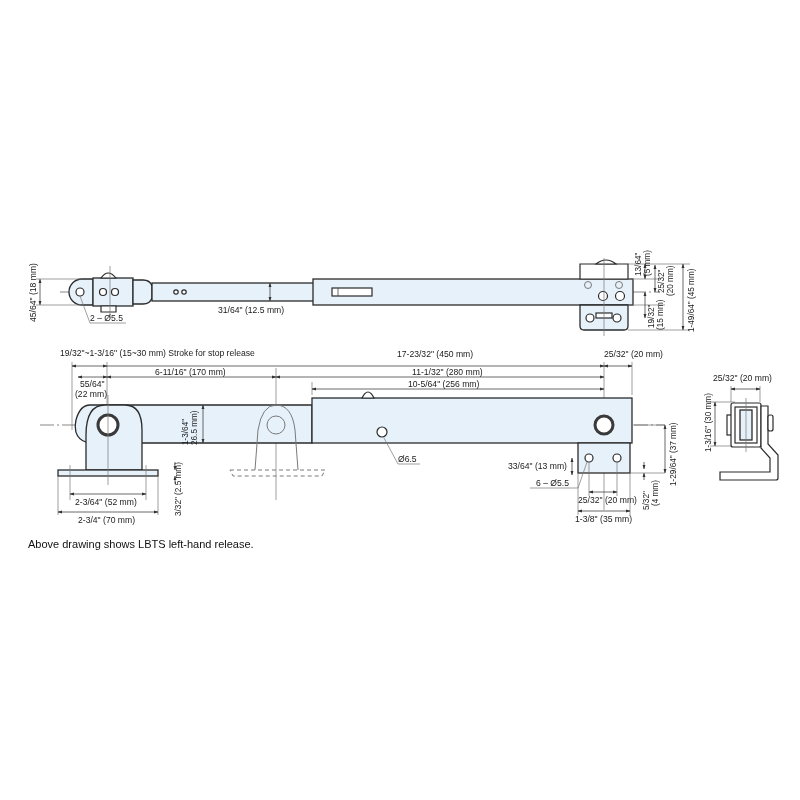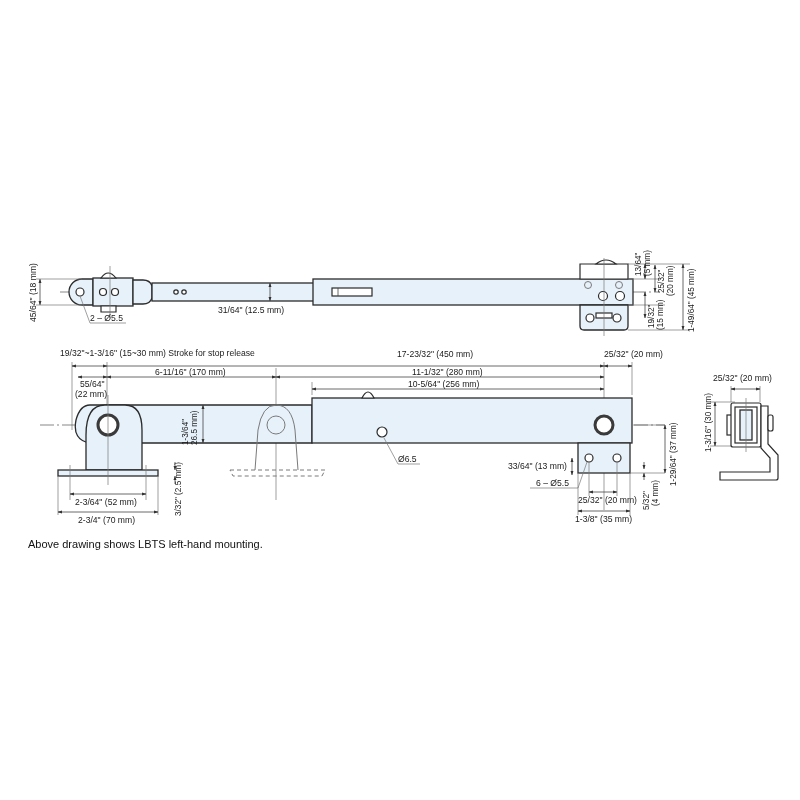--- a/index.html
+++ b/index.html
@@ -193,13 +193,13 @@
     <rect class="partw" x="731" y="403" width="30" height="44" rx="2"></rect>
     <rect class="partw" x="735" y="407" width="22" height="36"></rect>
     <rect class="part" x="740" y="410" width="12" height="30"></rect>
     <line class="ext" x1="746" y1="398" x2="746" y2="452"></line>
 
     <path class="partw" d="M 761 406 L 768 406 L 768 444 L 778 455 L 778 478 Q 778 480 776 480 L 720 480 L 720 472 L 770 472 L 770 458 L 761 448 Z"></path>
     <rect class="partw" x="768" y="415" width="5" height="16" rx="2"></rect>
   </g>
 </svg>
 
-<div class="caption">Above drawing shows LBTS left-hand mounting.</div>
+<div class="caption">Above drawing shows LBTS left-hand release.</div>
 
 </body></html>

